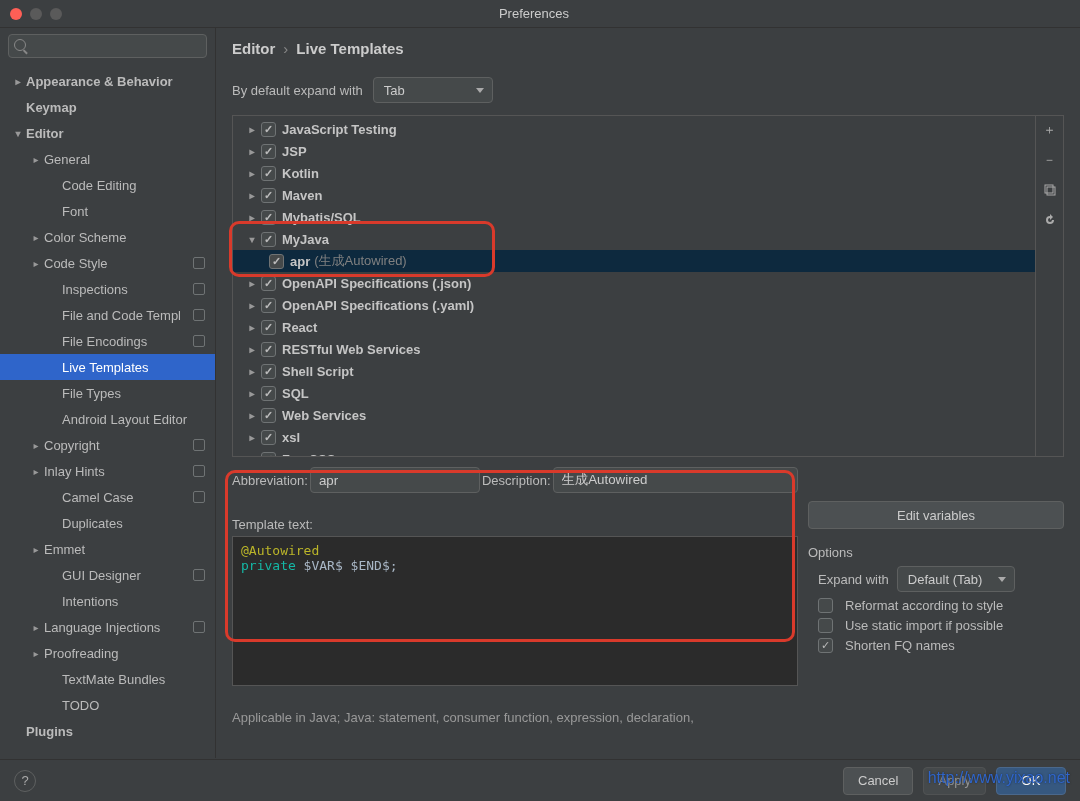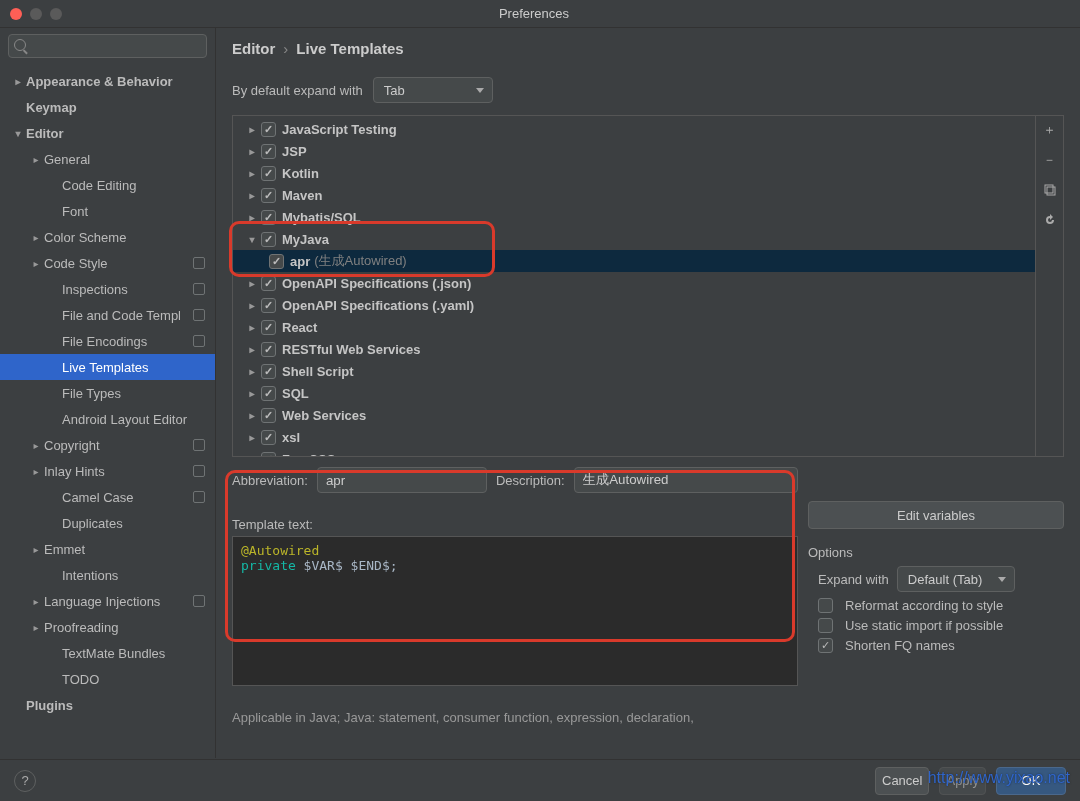--- a/index.html
+++ b/index.html
@@ -174,21 +174,21 @@
     left: 225px; top: 470px;
     width: 570px; height: 172px;
   }
   .detail-area {
     margin: 10px 16px 0 16px;
     display: flex;
     gap: 10px;
   }
   .detail-left { flex: 1; min-width: 0; }
   .detail-right { width: 256px; display:flex; flex-direction:column; gap: 8px; }
-  .field-row { display: flex; align-items: center; gap: 9px; margin-bottom: 24px; }
+  .field-row { display: flex; align-items: center; gap: 2px; margin-bottom: 24px; }
   .field-row label { color: #bbb; }
   .text-input {
     background: #45494a;
     border: 1px solid #5e6060;
     border-radius: 4px;
     height: 26px;
     color: #ccc;
     padding: 0 8px;
     flex: 1;
   }
@@ -208,21 +208,21 @@
   .code-area .kw { color: #14b8a6; }
   .code-area .ann { color: #bbb529; }
   .code-area .var { color: #a9b7c6; }
   .btn {
     background: #4c5052;
     border: 1px solid #5e6060;
     border-radius: 4px;
     height: 28px;
     color: #ccc;
     display: inline-flex; align-items: center; justify-content: center;
-    padding: 0 6px;
+    padding: 0 14px;
     cursor: pointer;
   }
   .btn.wide { width: 100%; }
   .options-block { margin-top: 8px; }
   .options-title { color: #bbb; margin-bottom: 6px; }
   .opt-row { display: flex; align-items: center; gap: 8px; margin: 5px 0 5px 10px; }
   .opt-row .lt-check { margin: 0 4px 0 0; }
   .expand-line { display:flex; align-items:center; gap:8px; margin: 0 0 6px 10px; }
   .applicable {
     margin: 24px 16px 0 16px;
@@ -344,20 +344,25 @@
           <span>Camel Case</span>
           <span class="badge-icon"></span>
         </div>
         <div class="tree-item l2">
           <span class="chev none">▸</span>
           <span>Duplicates</span>
         </div>
         <div class="tree-item l1">
           <span class="chev">▸</span>
           <span>Emmet</span>
+        </div>
+        <div class="tree-item l2">
+          <span class="chev none">▸</span>
+          <span>GUI Designer</span>
+          <span class="badge-icon"></span>
         </div>
         <div class="tree-item l2">
           <span class="chev none">▸</span>
           <span>Intentions</span>
         </div>
         <div class="tree-item l1">
           <span class="chev">▸</span>
           <span>Language Injections</span>
           <span class="badge-icon"></span>
         </div>

